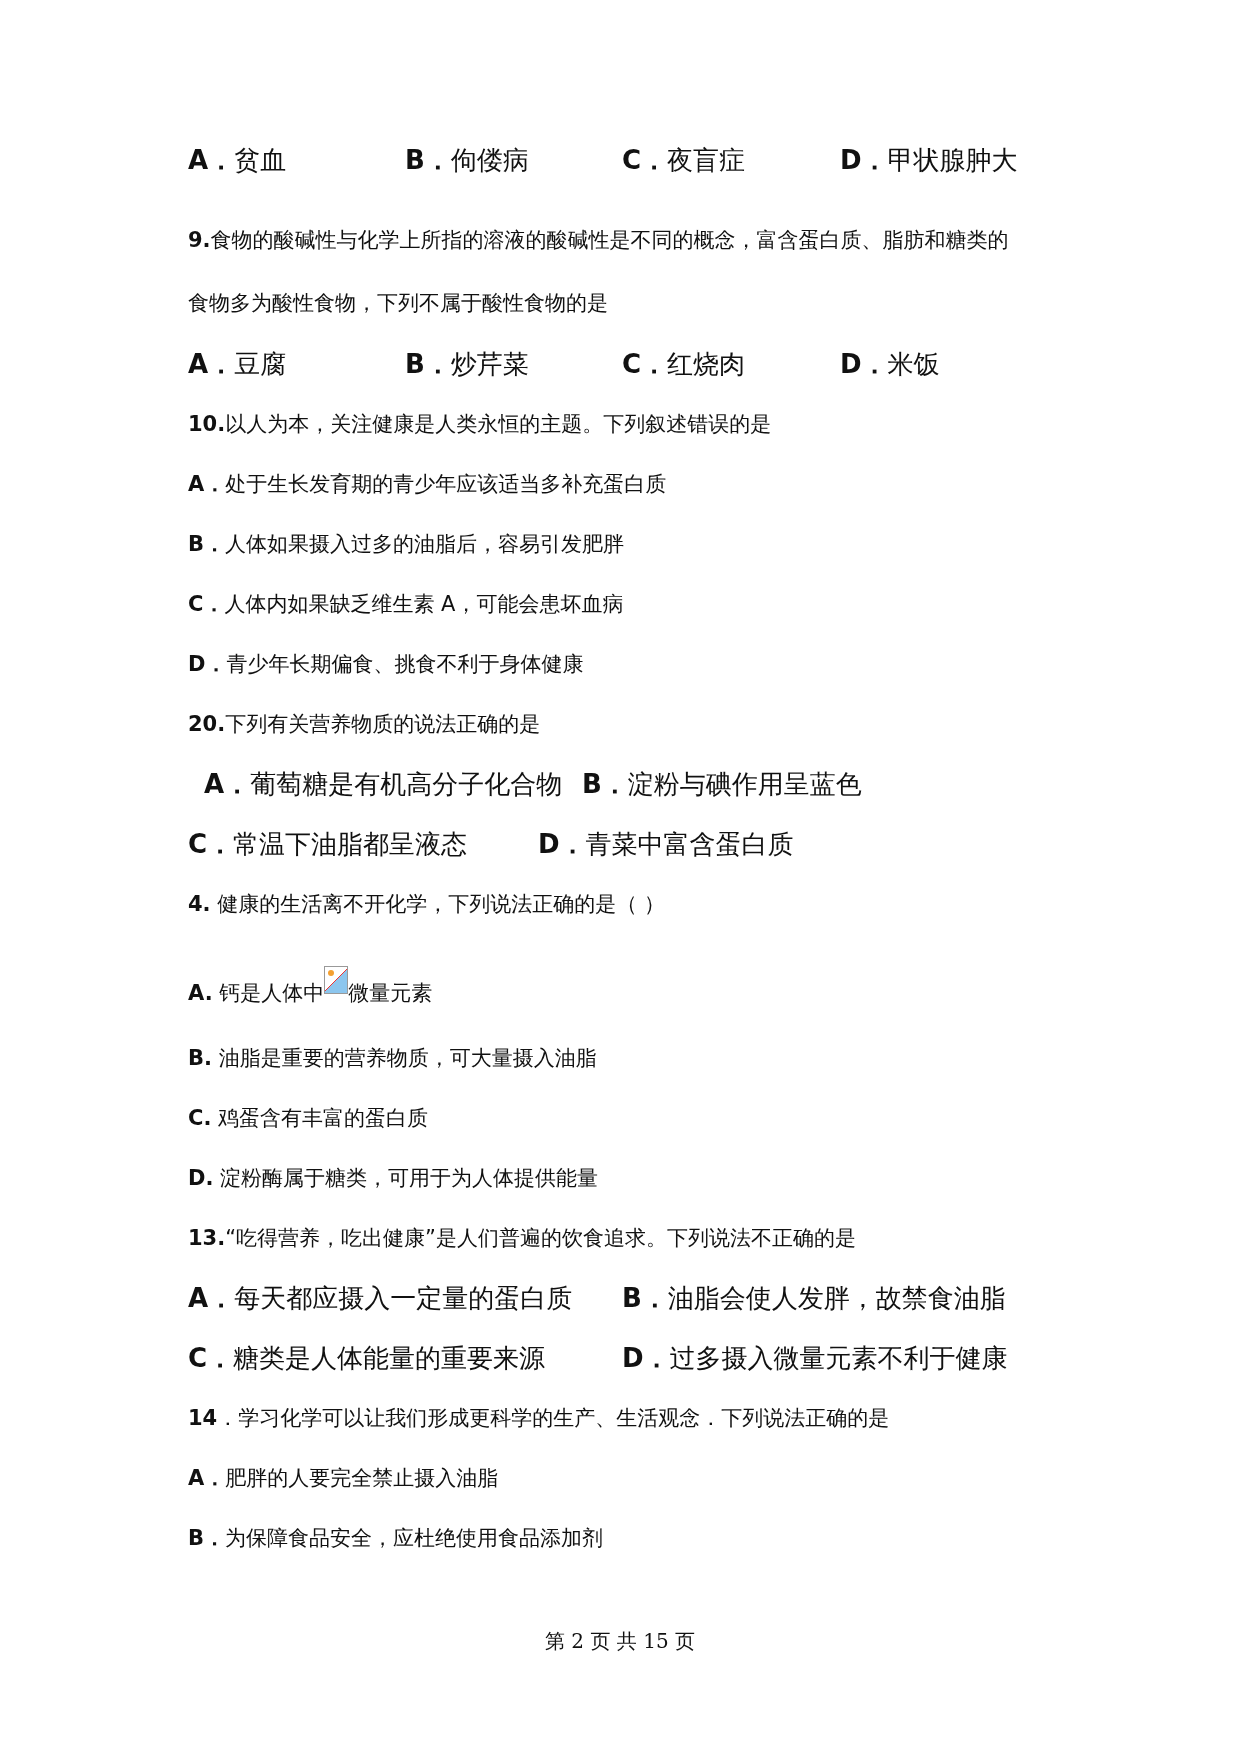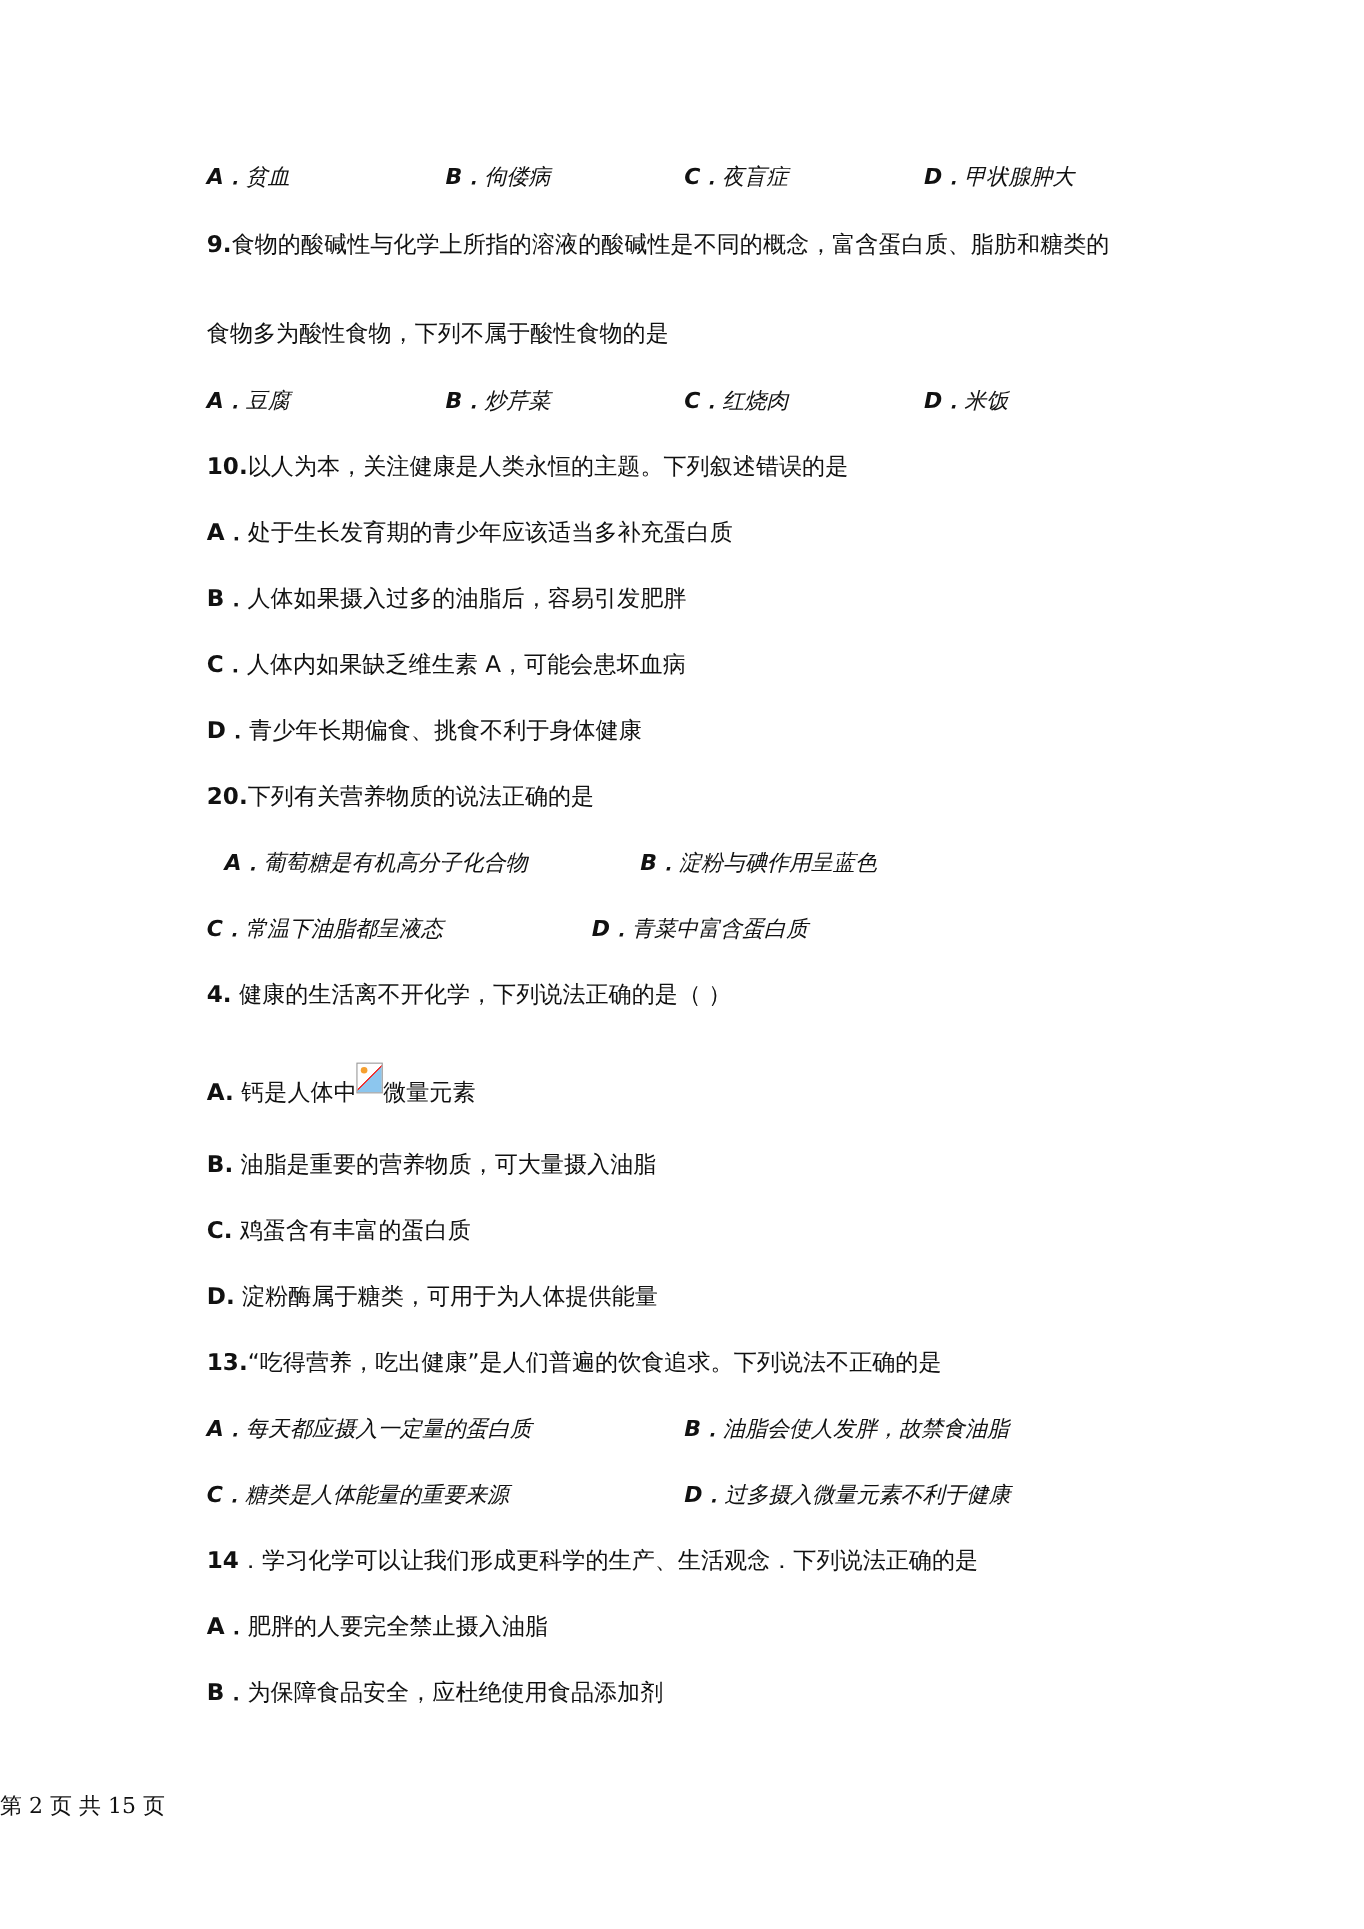--- a/index.html
+++ b/index.html
@@ -1,35 +1,35 @@
 <!DOCTYPE html>
 <html><head>
 <meta charset="utf-8">
 <style>
   html, body { margin:0; padding:0; background:#ffffff; }
   body { width:1240px; height:1754px; position:relative; overflow:hidden;
          font-family:"DejaVu Sans", sans-serif; color:#111; }
   .line { position:absolute; left:188px; font-size:21px; white-space:nowrap; line-height:28px; }
   .lbl { font-weight:bold; }
-  .opt { position:absolute; white-space:nowrap; font-size:20px; line-height:28px;font-style:italic; }
+  .opt { position:absolute; white-space:nowrap; font-size:26px; line-height:28px; }
   .img-icon { display:inline-block; width:22px; height:26px; vertical-align:6px; border:1px solid #999;
               background:linear-gradient(135deg,#fff 0 48%,#e33 48% 52%,#8cc6ee 52%); position:relative; }
   .img-icon::before { content:""; position:absolute; left:3px; top:3px; width:6px; height:6px; border-radius:50%; background:#f5a030; }
-  .footer { position:absolute; top:1628px; left:0; width:1240px; 
+  .footer { position:absolute; top:1628px; left:0; width:1240px; text-align:center;
             font-family:"DejaVu Serif", serif; font-size:20px; }
 </style>
 </head>
 <body>
 
 <div class="opt" style="top:146px;left:188px"><span class="lbl">A．</span><span>贫血</span></div>
 <div class="opt" style="top:146px;left:405px"><span class="lbl">B．</span><span>佝偻病</span></div>
 <div class="opt" style="top:146px;left:622px"><span class="lbl">C．</span><span>夜盲症</span></div>
 <div class="opt" style="top:146px;left:840px"><span class="lbl">D．</span><span>甲状腺肿大</span></div>
 
-<div class="line" style="top:208px"><span class="lbl">9.</span><span>食物的酸碱性与化学上所指的溶液的酸碱性是不同的概念，富含蛋白质、脂肪和糖类的</span></div>
+<div class="line" style="top:226px"><span class="lbl">9.</span><span>食物的酸碱性与化学上所指的溶液的酸碱性是不同的概念，富含蛋白质、脂肪和糖类的</span></div>
 <div class="line" style="top:289px">食物多为酸性食物，下列不属于酸性食物的是</div>
 <div class="opt" style="top:350px;left:188px"><span class="lbl">A．</span><span>豆腐</span></div>
 <div class="opt" style="top:350px;left:405px"><span class="lbl">B．</span><span>炒芹菜</span></div>
 <div class="opt" style="top:350px;left:622px"><span class="lbl">C．</span><span>红烧肉</span></div>
 <div class="opt" style="top:350px;left:840px"><span class="lbl">D．</span><span>米饭</span></div>
 
 <div class="line" style="top:410px"><span class="lbl">10.</span><span>以人为本，关注健康是人类永恒的主题。下列叙述错误的是</span></div>
 <div class="line" style="top:470px"><span class="lbl">A．</span><span>处于生长发育期的青少年应该适当多补充蛋白质</span></div>
 <div class="line" style="top:530px"><span class="lbl">B．</span><span>人体如果摄入过多的油脂后，容易引发肥胖</span></div>
 <div class="line" style="top:590px"><span class="lbl">C．</span><span>人体内如果缺乏维生素 A，可能会患坏血病</span></div>

